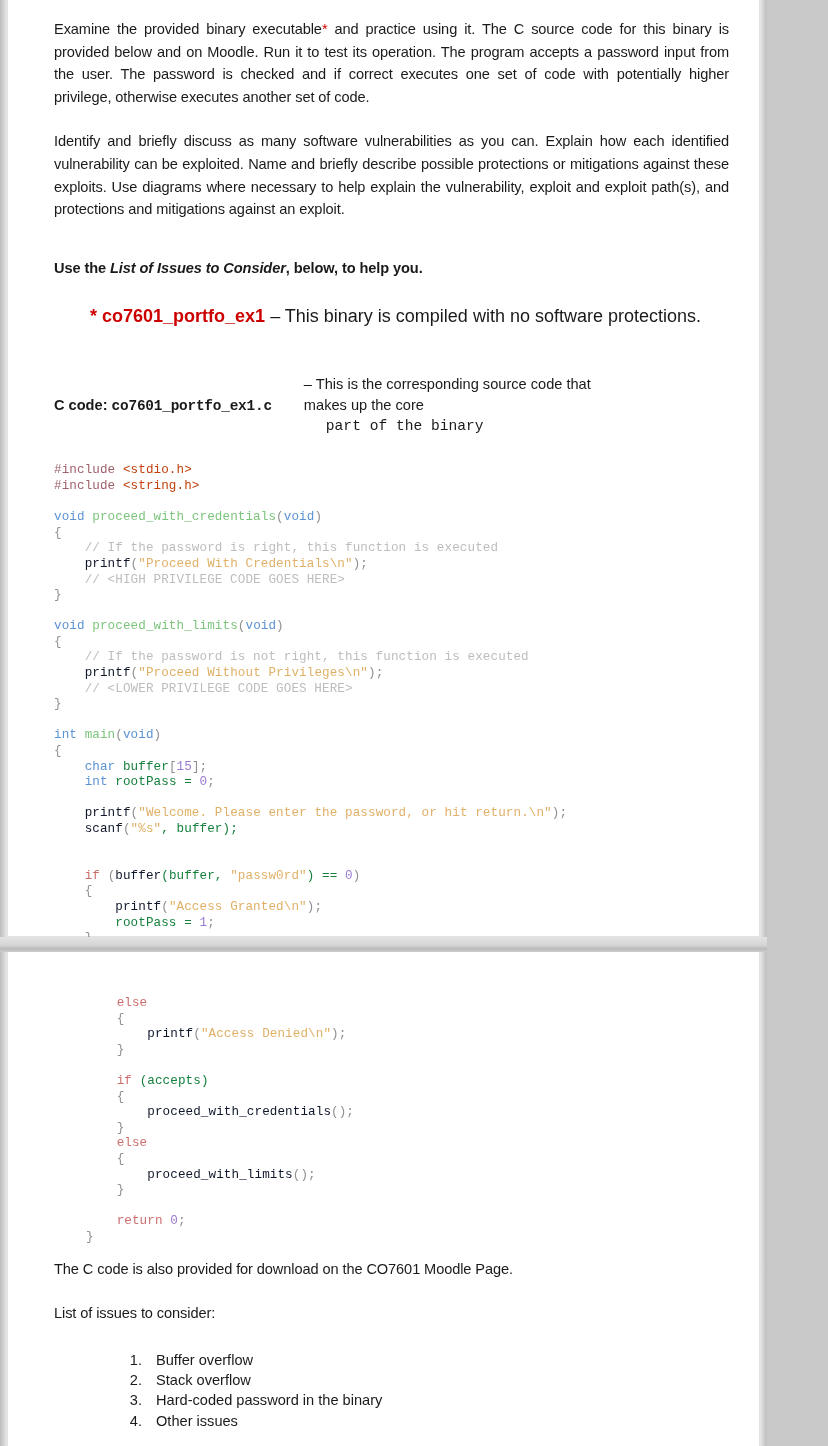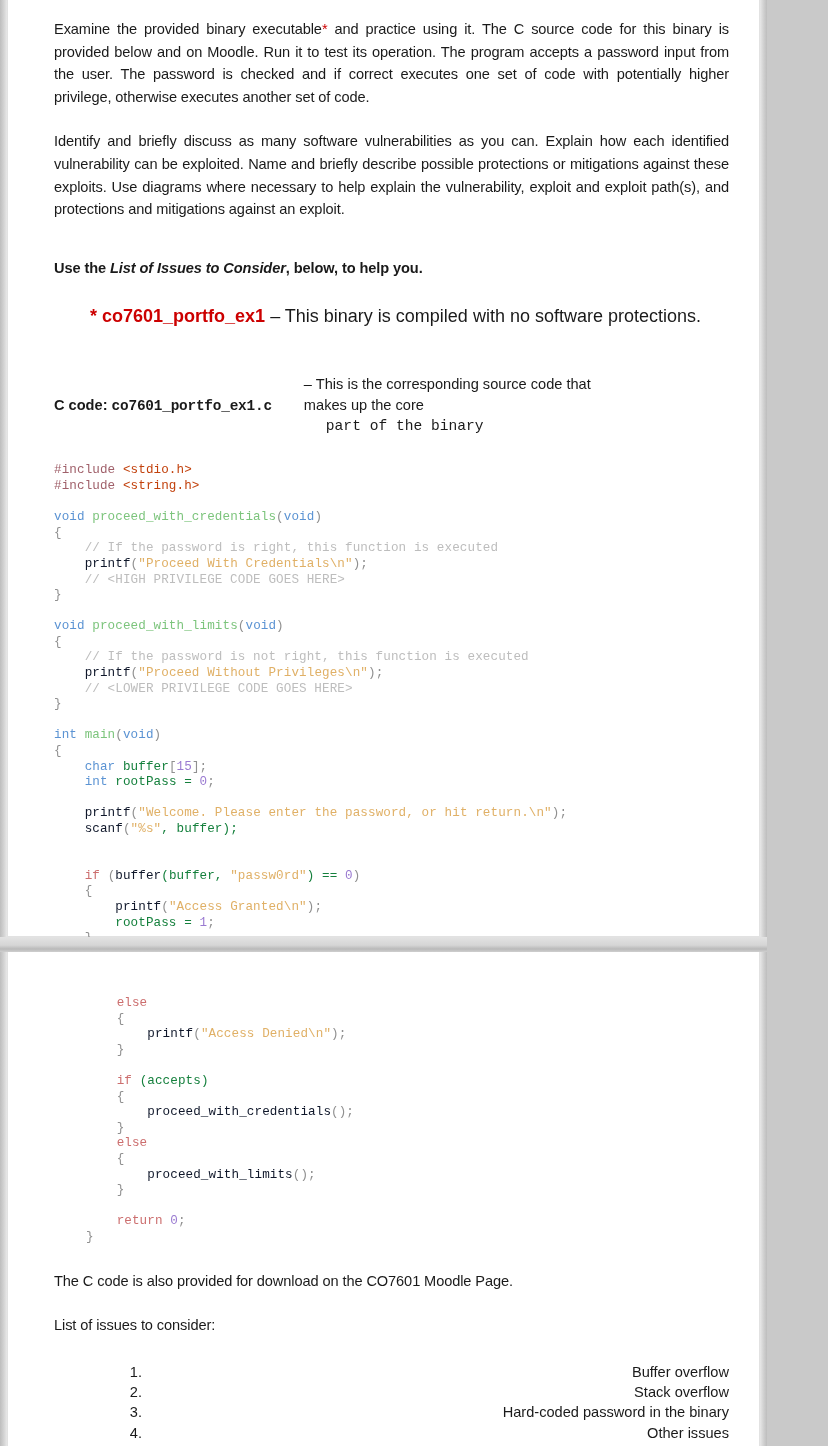--- a/index.html
+++ b/index.html
@@ -127,21 +127,21 @@
   .k-punc  { color: #909090; }            
 
   
   ol.issues {
     margin: 0;
     padding-left: 92px;
     font-size: 14.6px;
     line-height: 20.3px;
     color: #1a1a1a;
   }
-  ol.issues li { padding-left: 10px; text-align: right; }
+  ol.issues li { padding-left: 10px; }
 </style>
 </head>
 <body>
 
 <div class="viewer">
 
   <div class="page page-1">
     <div class="content" style="top:18px;">
 
       <p class="prose" id="p-intro"><span>Examine the provided binary executable</span><span class="asterisk">*</span><span> and practice using it.  The C source code for this binary is provided below and on Moodle.  Run it to test its operation.  The program accepts a password input from the user. The password is checked and if correct executes one set of code with potentially higher privilege, otherwise executes another set of code.</span></p>
@@ -212,21 +212,21 @@
 <span class="k-id">        </span><span class="k-fn">proceed_with_credentials</span><span class="k-punc">();</span>
 <span class="k-punc">    }</span>
 <span class="k-id">    </span><span class="k-kw">else</span>
 <span class="k-punc">    {</span>
 <span class="k-id">        </span><span class="k-fn">proceed_with_limits</span><span class="k-punc">();</span>
 <span class="k-punc">    }</span>
 
 <span class="k-id">    </span><span class="k-kw">return </span><span class="k-num">0</span><span class="k-punc">;</span>
 <span class="k-punc">}</span></pre>
 
-      <p class="prose nojust" style="margin-top:24px;">The C code is also provided for download on the CO7601 Moodle Page.</p>
+      <p class="prose nojust" style="margin-top:12px;">The C code is also provided for download on the CO7601 Moodle Page.</p>
 
       <p class="prose nojust" style="margin-top:22px;">List of issues to consider:</p>
 
       <ol class="issues" id="issues-list" style="margin-top:25px;">
           <li>Buffer overflow</li>
           <li>Stack overflow</li>
           <li>Hard-coded password in the binary</li>
           <li>Other issues</li>
         </ol>
 

